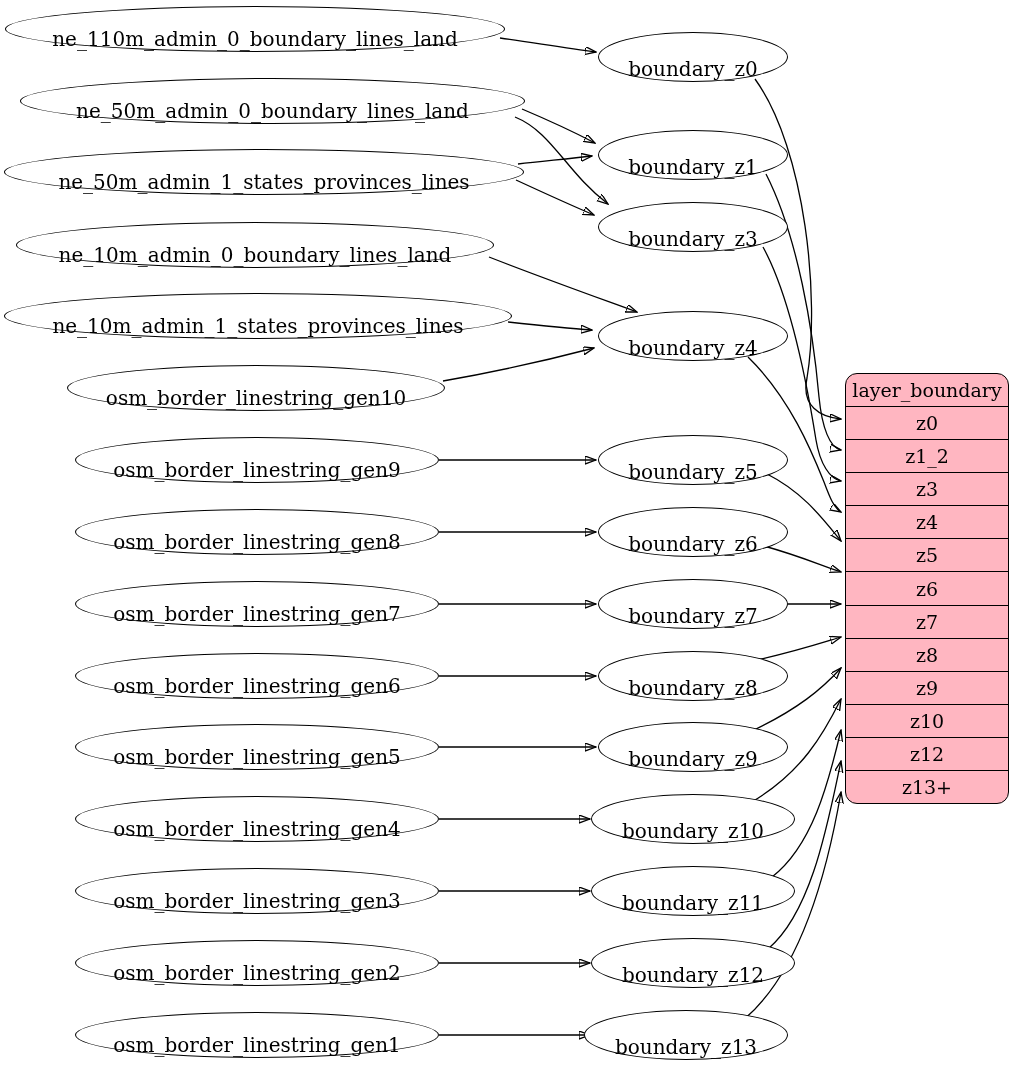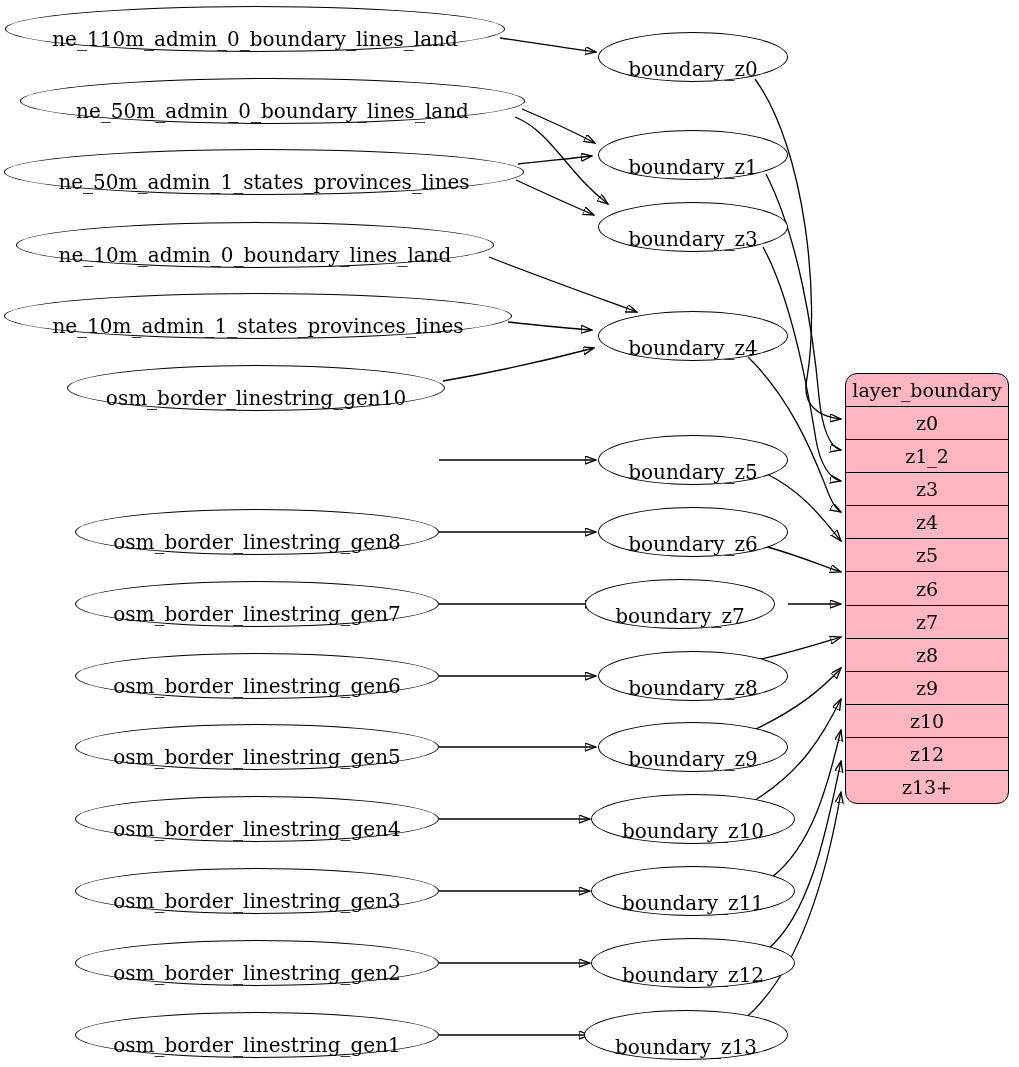--- a/index.html
+++ b/index.html
@@ -96,20 +96,23 @@
     </div>
   <div class="node" style="left:16px;top:222px;width:478px;height:46px">
       <span>ne_10m_admin_0_boundary_lines_land</span>
     </div>
   <div class="node" style="left:4px;top:293px;width:508px;height:46px">
       <span>ne_10m_admin_1_states_provinces_lines</span>
     </div>
   <div class="node" style="left:67px;top:365px;width:378px;height:46px">
       <span>osm_border_linestring_gen10</span>
     </div>
+  <div class="node" style="left:75px;top:437px;width:364px;height:46px">
+      <span>osm_border_linestring_gen9</span>
+    </div>
   <div class="node" style="left:75px;top:509px;width:364px;height:46px">
       <span>osm_border_linestring_gen8</span>
     </div>
   <div class="node" style="left:75px;top:581px;width:364px;height:46px">
       <span>osm_border_linestring_gen7</span>
     </div>
   <div class="node" style="left:75px;top:653px;width:364px;height:46px">
       <span>osm_border_linestring_gen6</span>
     </div>
   <div class="node" style="left:75px;top:724px;width:364px;height:46px">
@@ -139,21 +142,21 @@
     </div>
   <div class="node" style="left:598px;top:311px;width:190px;height:50px">
       <span>boundary_z4</span>
     </div>
   <div class="node" style="left:598px;top:435px;width:190px;height:50px">
       <span>boundary_z5</span>
     </div>
   <div class="node" style="left:598px;top:507px;width:190px;height:50px">
       <span>boundary_z6</span>
     </div>
-  <div class="node" style="left:585px;top:579px;width:190px;height:50px">
+  <div class="node" style="left:598px;top:579px;width:190px;height:50px">
       <span>boundary_z7</span>
     </div>
   <div class="node" style="left:598px;top:651px;width:190px;height:50px">
       <span>boundary_z8</span>
     </div>
   <div class="node" style="left:598px;top:722px;width:190px;height:50px">
       <span>boundary_z9</span>
     </div>
   <div class="node" style="left:591px;top:794px;width:204px;height:50px">
       <span>boundary_z10</span>

